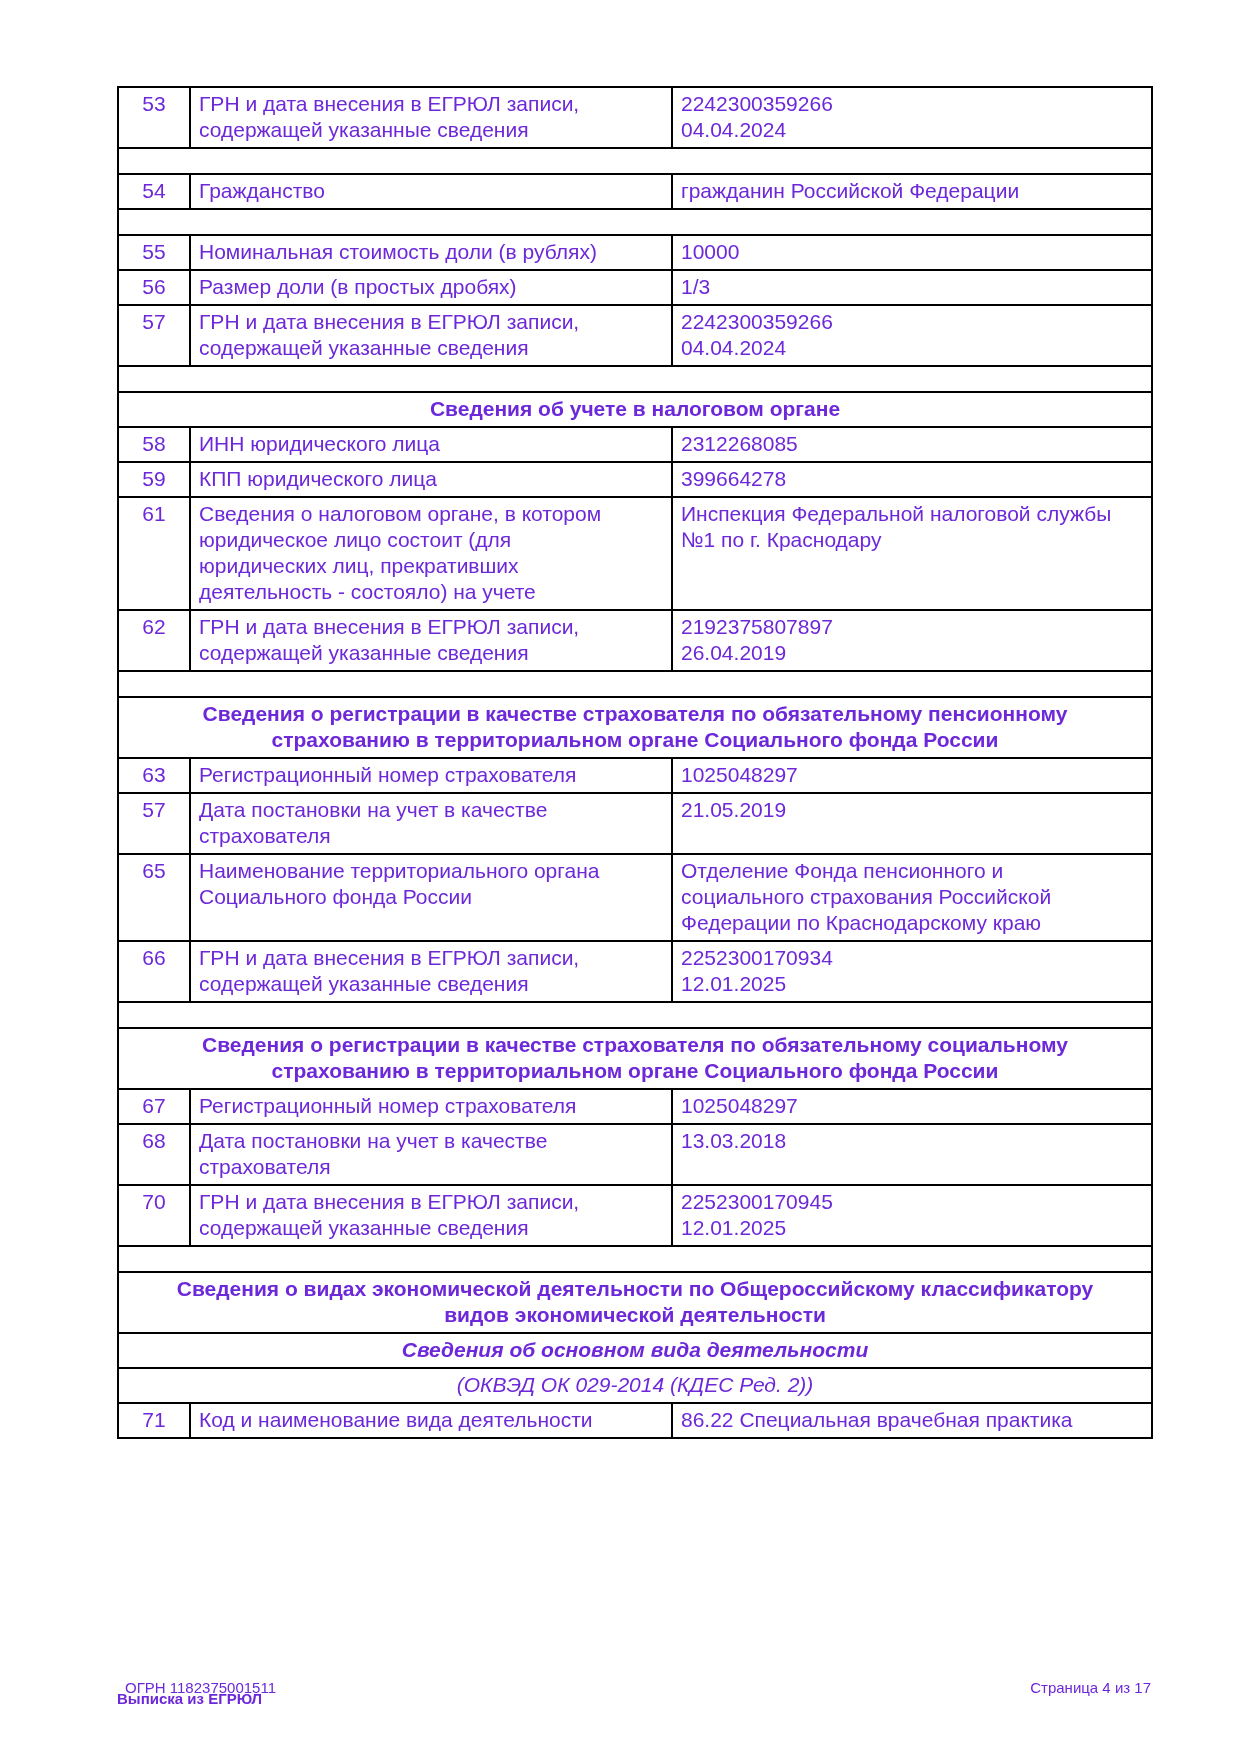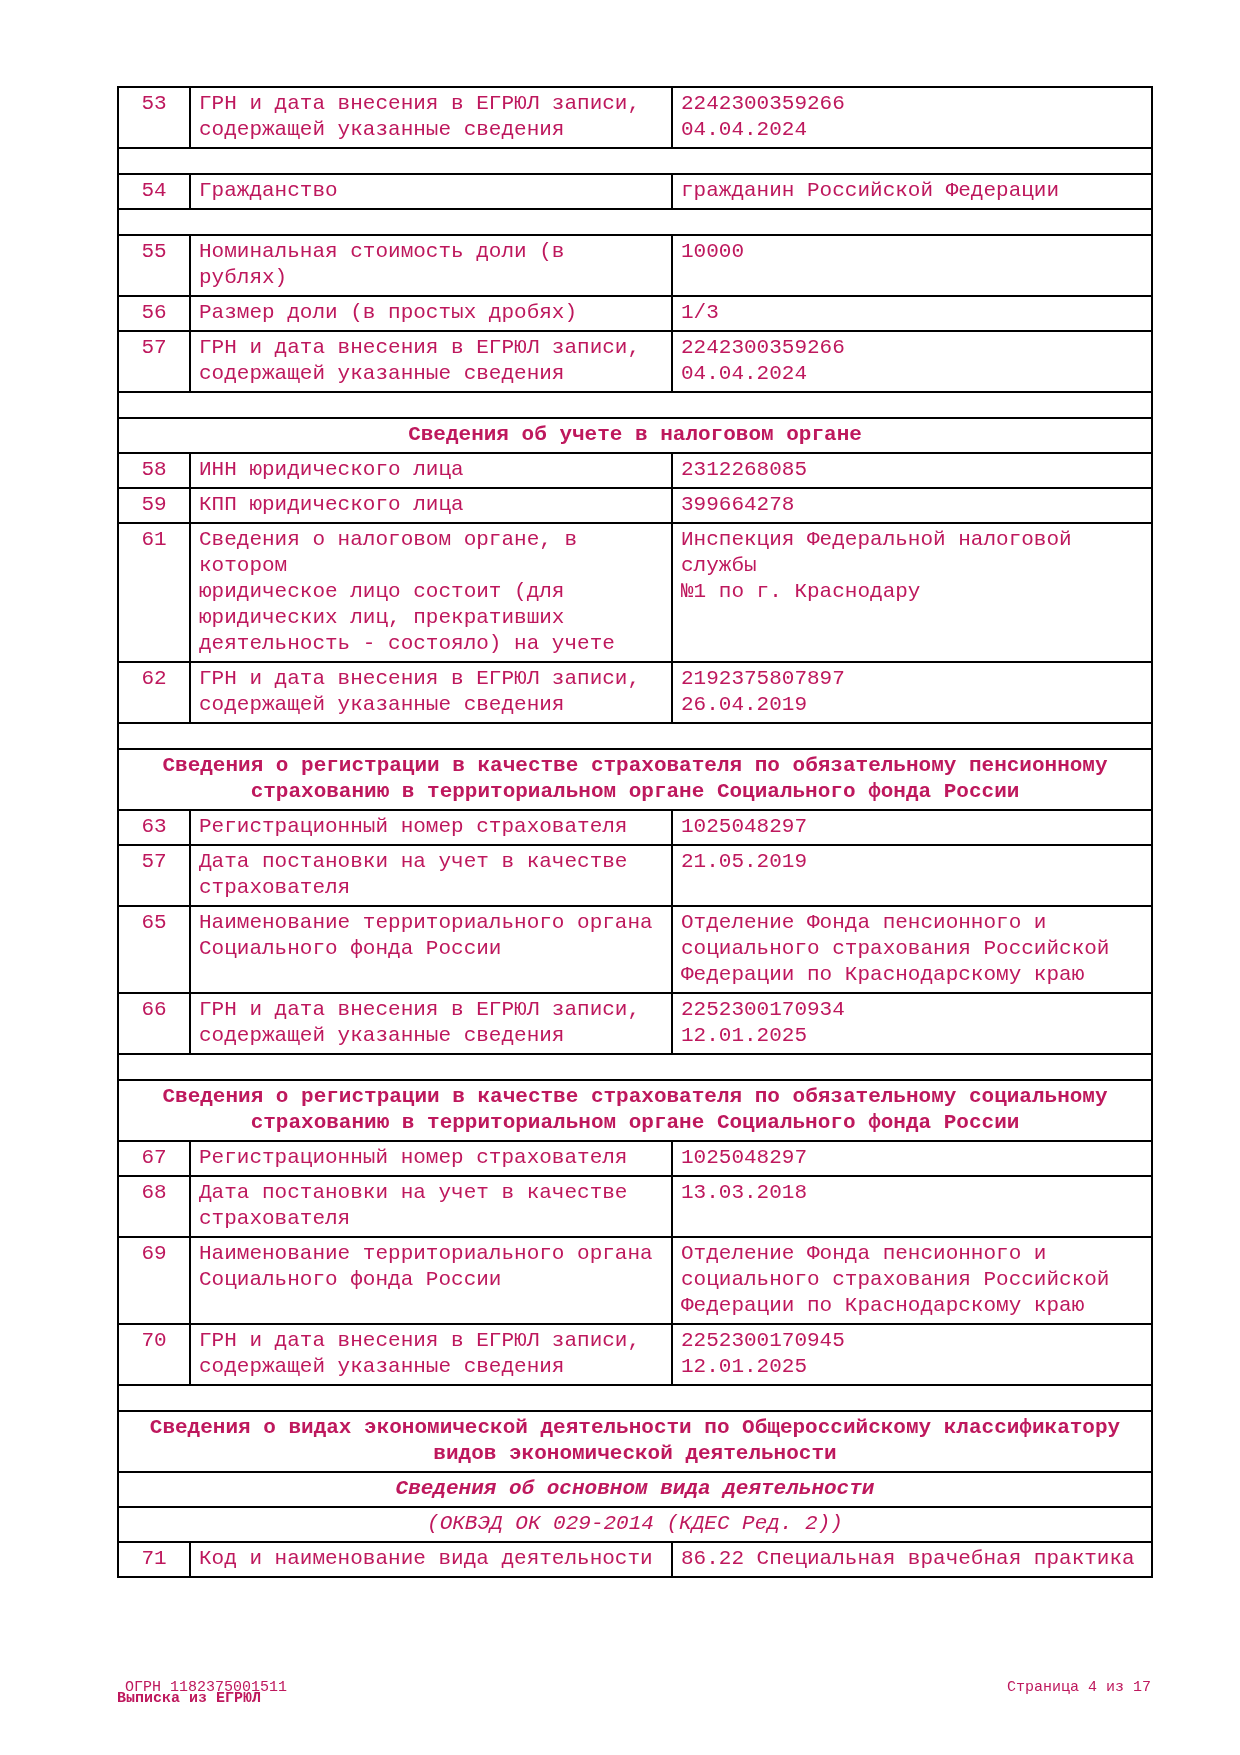--- a/index.html
+++ b/index.html
@@ -5,22 +5,22 @@
   html, body {
     margin: 0;
     padding: 0;
     background: #ffffff;
   }
   .page {
     position: relative;
     width: 1240px;
     height: 1755px;
     background: #ffffff;
-    font-family: Liberation Mono, monospace;
-    color: #be185d;
+    font-family: Liberation Sans, sans-serif;
+    color: #6d28d9;
     overflow: hidden;
   }
   table.egrul {
     position: absolute;
     left: 117px;
     top: 86px;
     width: 1034px;
     border-collapse: collapse;
     table-layout: fixed;
   }
@@ -205,28 +205,20 @@
         <td>Регистрационный номер страхователя</td>
         <td>1025048297</td>
       </tr>
       <tr>
         <td class="num">68</td>
         <td>Дата постановки на учет в качестве
 страхователя</td>
         <td>13.03.2018</td>
       </tr>
       <tr>
-        <td class="num">69</td>
-        <td>Наименование территориального органа
-Социального фонда России</td>
-        <td>Отделение Фонда пенсионного и
-социального страхования Российской
-Федерации по Краснодарскому краю</td>
-      </tr>
-      <tr>
         <td class="num">70</td>
         <td>ГРН и дата внесения в ЕГРЮЛ записи,
 содержащей указанные сведения</td>
         <td>2252300170945
 12.01.2025</td>
       </tr>
       <tr class="spacer">
           <td colspan="3"></td>
         </tr>
       <tr class="section">

